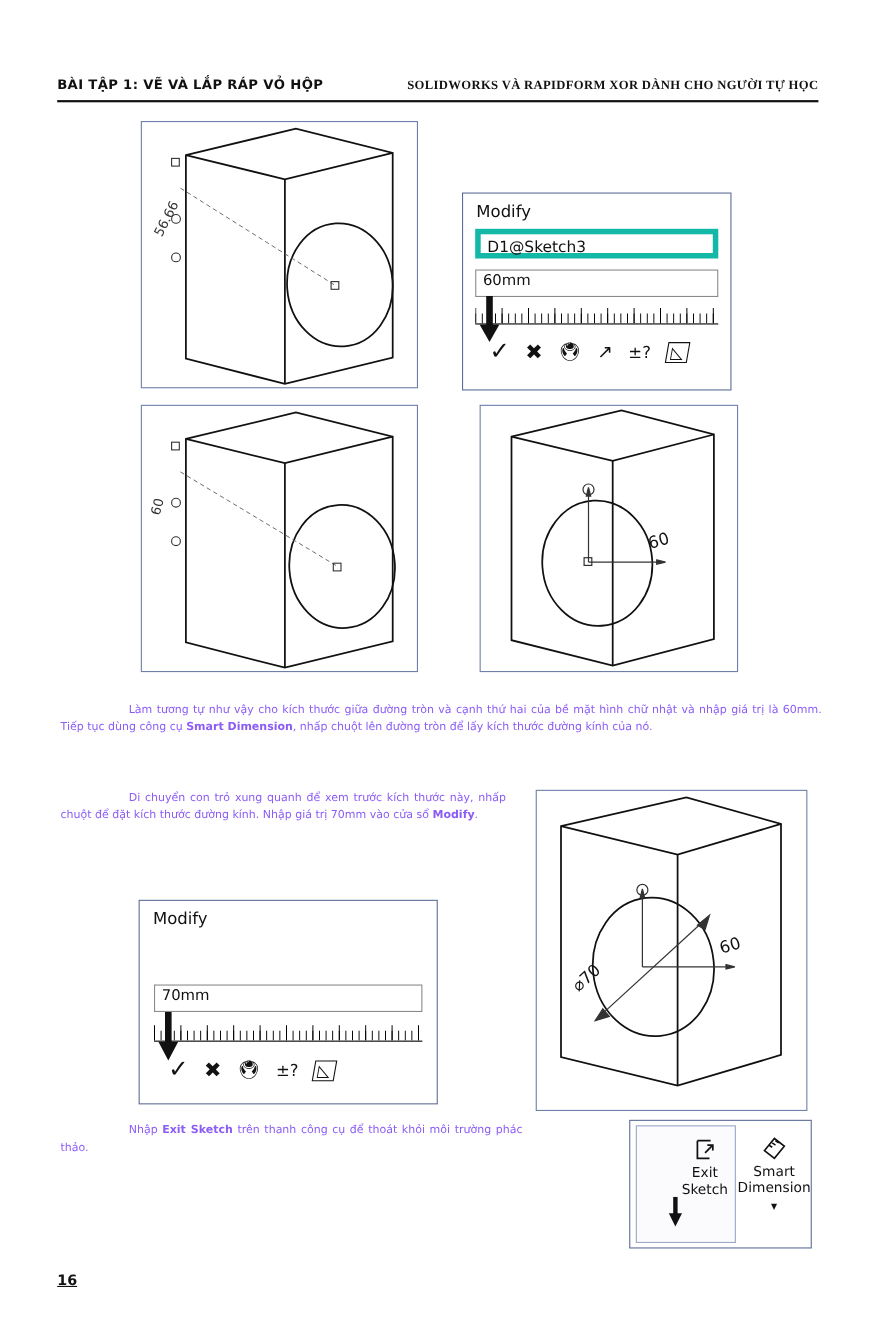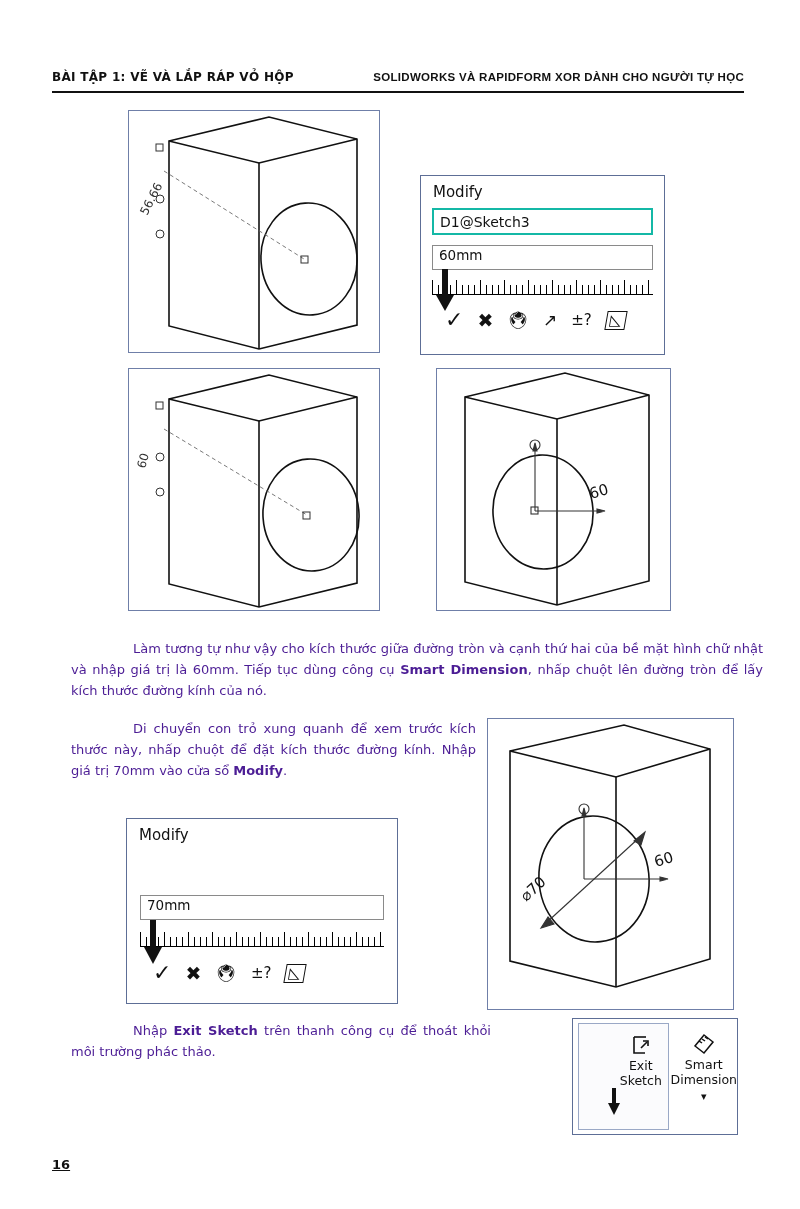--- a/index.html
+++ b/index.html
@@ -32,21 +32,21 @@
     font-weight: bold;
     font-size: 11.5px;
     letter-spacing: 0.3px;
   }
   .header .left {
     font-family: "DejaVu Sans", sans-serif;
     font-weight: bold;
     font-size: 12px;
   }
   .header .right {
-    font-family: Liberation Sans, sans-serif;
+    font-family: Liberation Serif, serif;
     font-weight: bold;
     font-size: 11.5px;
   }
   .header-rule {
     position: absolute;
     left: 52px; top: 91px;
     width: 692px; height: 2px;
     background: #111;
   }
 
@@ -55,25 +55,24 @@
     position: absolute;
     border: 1px solid #6f7fa8;
     box-sizing: border-box;
     background: #fff;
   }
 
   
   .para {
     position: absolute;
     font-family: "DejaVu Sans", sans-serif;
-    font-size: 13px;
+    font-size: 10px;
     line-height: 1.62;
     text-align: justify;
-    color: #4c1d95;
-    margin-left: 16px;
+    color: #8b5cf6;
   }
   .para b { font-weight: bold; }
 
   
   .modify {
     position: absolute;
     box-sizing: border-box;
     background: #fff;
     border: 1px solid #5d6e96;
   }
@@ -82,21 +81,21 @@
     left: 12px; top: 7px;
     font-size: 15px;
     font-family: "DejaVu Sans", sans-serif;
     color: #111;
   }
   .modify .namebox {
     position: absolute;
     left: 11px;
     right: 11px;
     height: 27px;
-    border: 2px solid #14b8a6;
+    border: 5px solid #14b8a6;
     background: #fff;
     font-size: 14px;
     padding: 4px 6px;
     box-sizing: border-box;
   }
   .modify .valuebox {
     position: absolute;
     left: 11px;
     right: 11px;
     height: 25px;

